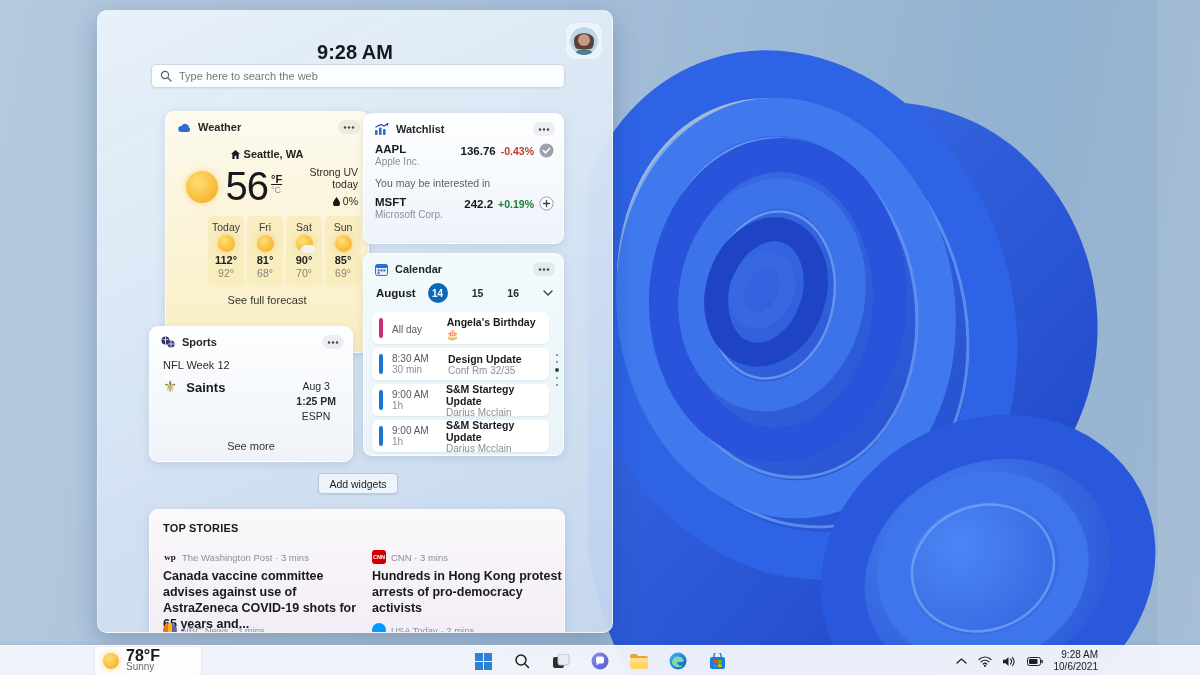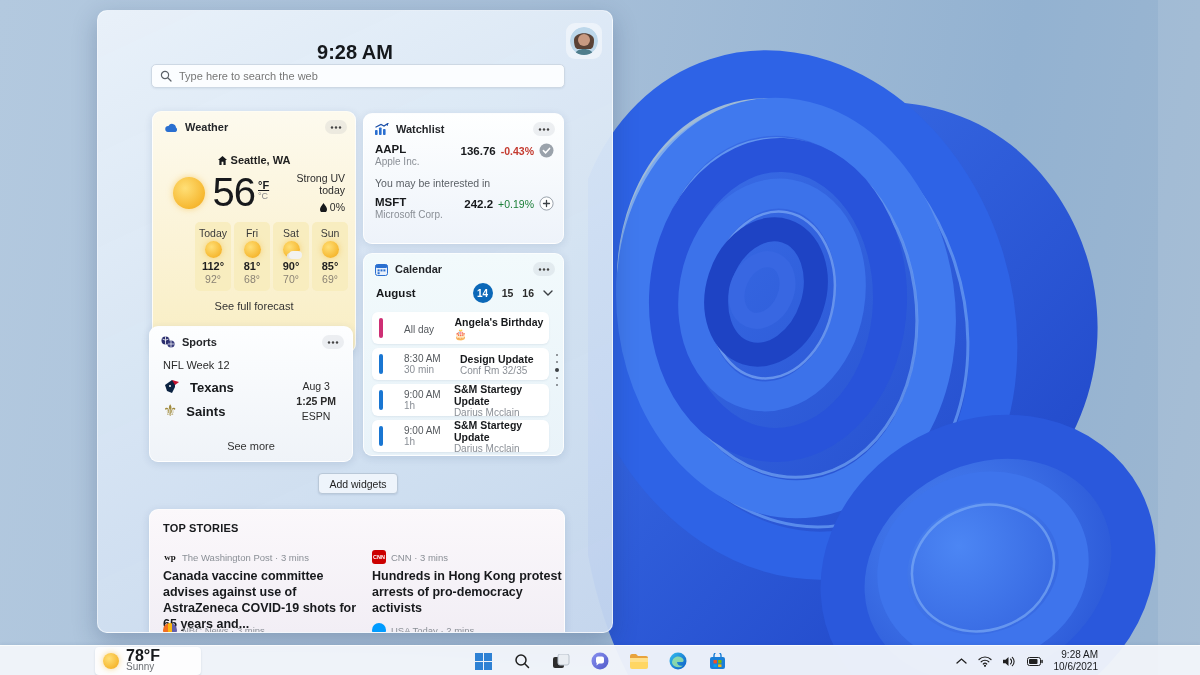--- a/index.html
+++ b/index.html
@@ -38,24 +38,24 @@
 
   .widget { position:absolute; border-radius:9px;
     box-shadow:0 2px 8px rgba(20,50,100,.12); border:1px solid rgba(255,255,255,.8); }
   .w-head { display:flex; align-items:center; gap:7px; padding:8px 8px 0 11px; }
   .w-title { font-size:11px; font-weight:600; color:#24262a; }
   .more-btn { margin-left:auto; width:22px; height:14px; border-radius:7px;
     display:flex; align-items:center; justify-content:center; cursor:pointer;
     background:rgba(120,130,145,.12); }
 
   
-  #weather { left:54px; top:100px; width:204px; height:242px;
+  #weather { left:67px; top:100px; width:204px; height:242px;
     background:linear-gradient(180deg,#fdfaee 0%,#fbf3d6 55%,#f9eec3 100%); }
   .wx-loc { display:flex; justify-content:center; align-items:center; gap:4px;
-    margin-top:20px; font-size:11px; font-weight:700; color:#1f1f1f; }
+    margin-top:14px; font-size:11px; font-weight:700; color:#1f1f1f; }
   .wx-main { display:flex; align-items:center; padding:4px 10px 0 20px; }
   .sun { width:32px; height:32px; border-radius:50%;
     background:radial-gradient(circle at 38% 35%,#ffdf76,#f6b831 70%,#eda424);
     box-shadow:0 0 6px rgba(246,184,49,.55); }
   .sun.small { width:17px; height:17px; margin:2px auto; }
   .wx-temp { font-size:40px; font-weight:400; color:#17191c; margin-left:8px; letter-spacing:-1px; }
   .wx-units { margin-left:3px; display:flex; flex-direction:column; line-height:11px; margin-top:-4px; }
   .wx-unit-f { font-size:11px; font-weight:700; text-decoration:underline; color:#17191c; }
   .wx-unit-c { font-size:9px; color:#8a8a8a; }
   .wx-cond { margin-left:auto; text-align:right; font-size:10.5px; color:#2b2b2b; }
@@ -74,35 +74,35 @@
 
   
   #watchlist { left:265px; top:102px; width:201px; height:131px;
     background:linear-gradient(180deg,#feffff 0%,#eef3fa 100%); }
   .stock-row { display:flex; align-items:flex-start; padding:7px 9px 0 11px; cursor:pointer; }
   .stock-sym { font-size:11.5px; font-weight:700; color:#17191c; }
   .stock-co { font-size:10px; color:#8a8f96; margin-top:1px; }
   .stock-right { margin-left:auto; display:flex; align-items:center; gap:5px; }
   .stock-price { font-size:11.5px; font-weight:700; color:#17191c; }
   .chg-down { font-size:10.5px; font-weight:700; color:#c43a2f; }
-  .chg-up { font-size:10.5px; font-weight:400; color:#1a7f37; }
+  .chg-up { font-size:10.5px; font-weight:700; color:#1a7f37; }
   .interest { font-size:10.5px; color:#5c6167; padding:10px 0 0 11px; }
 
   
   #calendar { left:265px; top:242px; width:201px; height:203px;
     background:linear-gradient(180deg,#f2fafc 0%,#e9f3f9 100%); }
   .cal-row { display:flex; align-items:center; padding:7px 10px 0 12px; }
   .cal-month { font-size:11.5px; font-weight:700; color:#17191c; }
-  .cal-dates { margin-left:auto; display:flex; align-items:center; gap:9px; }
+  .cal-dates { margin-left:auto; display:flex; align-items:center; gap:24px; }
   .cal-date { font-size:10.5px; font-weight:600; color:#2b2b2b; cursor:pointer; }
   .cal-date.sel { width:20px; height:20px; background:#0b68b8; color:#fff; border-radius:50%;
     display:flex; align-items:center; justify-content:center; font-size:10px; }
   .events { position:absolute; left:8px; right:14px; top:58px; display:flex; flex-direction:column; gap:4px; }
   .event { position:relative; background:#fff; border-radius:6px; height:32px;
-    display:flex; align-items:center; padding-left:28px; cursor:pointer;
+    display:flex; align-items:center; padding-left:16px; cursor:pointer;
     box-shadow:0 1px 2px rgba(30,60,100,.08); }
   .ebar { position:absolute; left:7px; top:6px; bottom:6px; width:4px; border-radius:2px; }
   .ebar.pink { background:#ce2f74; } .ebar.blue { background:#1976d2; }
   .ecol1 { width:56px; margin-left:4px; }
   .etime { font-size:10px; color:#55595e; }
   .edur { font-size:10px; color:#8a8f96; }
   .etitle { font-size:10.5px; font-weight:700; color:#17191c; }
   .esub { font-size:10px; color:#8a8f96; }
   .scrolldots { position:absolute; right:4px; top:100px; display:flex; flex-direction:column;
     gap:5px; align-items:center; cursor:pointer; }
@@ -425,28 +425,20 @@
       <span class="more-btn">
         <svg width="12" height="3" viewBox="0 0 12 3">
             <circle cx="2" cy="1.5" r="1.2" fill="#444"></circle>
             <circle cx="6" cy="1.5" r="1.2" fill="#444"></circle>
             <circle cx="10" cy="1.5" r="1.2" fill="#444"></circle>
           </svg>
       </span>
     </div>
     <div class="sp-week">NFL Week 12</div>
     <div class="team-row">
-      <svg width="18" height="16" viewBox="0 0 18 16">
-        <path d="M2 6 L9 1 L12 3 L12 8 L9 14 L4 12 Z" fill="#0b2342"></path>
-        <path d="M9 1 L16 3 L12 6 Z" fill="#c41230"></path>
-        <circle cx="7" cy="7" r="1" fill="#fff"></circle>
-      </svg>
-      <span class="team-name">Texans</span>
-    </div>
-    <div class="team-row">
       <span style="font-size:16px;color:#a08a3c;line-height:16px">⚜</span>
       <span class="team-name">Saints</span>
     </div>
     <div class="sp-meta">
       <div>Aug 3</div>
       <div style="font-weight:600">1:25 PM</div>
       <div>ESPN</div>
     </div>
     <div class="sp-more">See more</div>
   </div>

